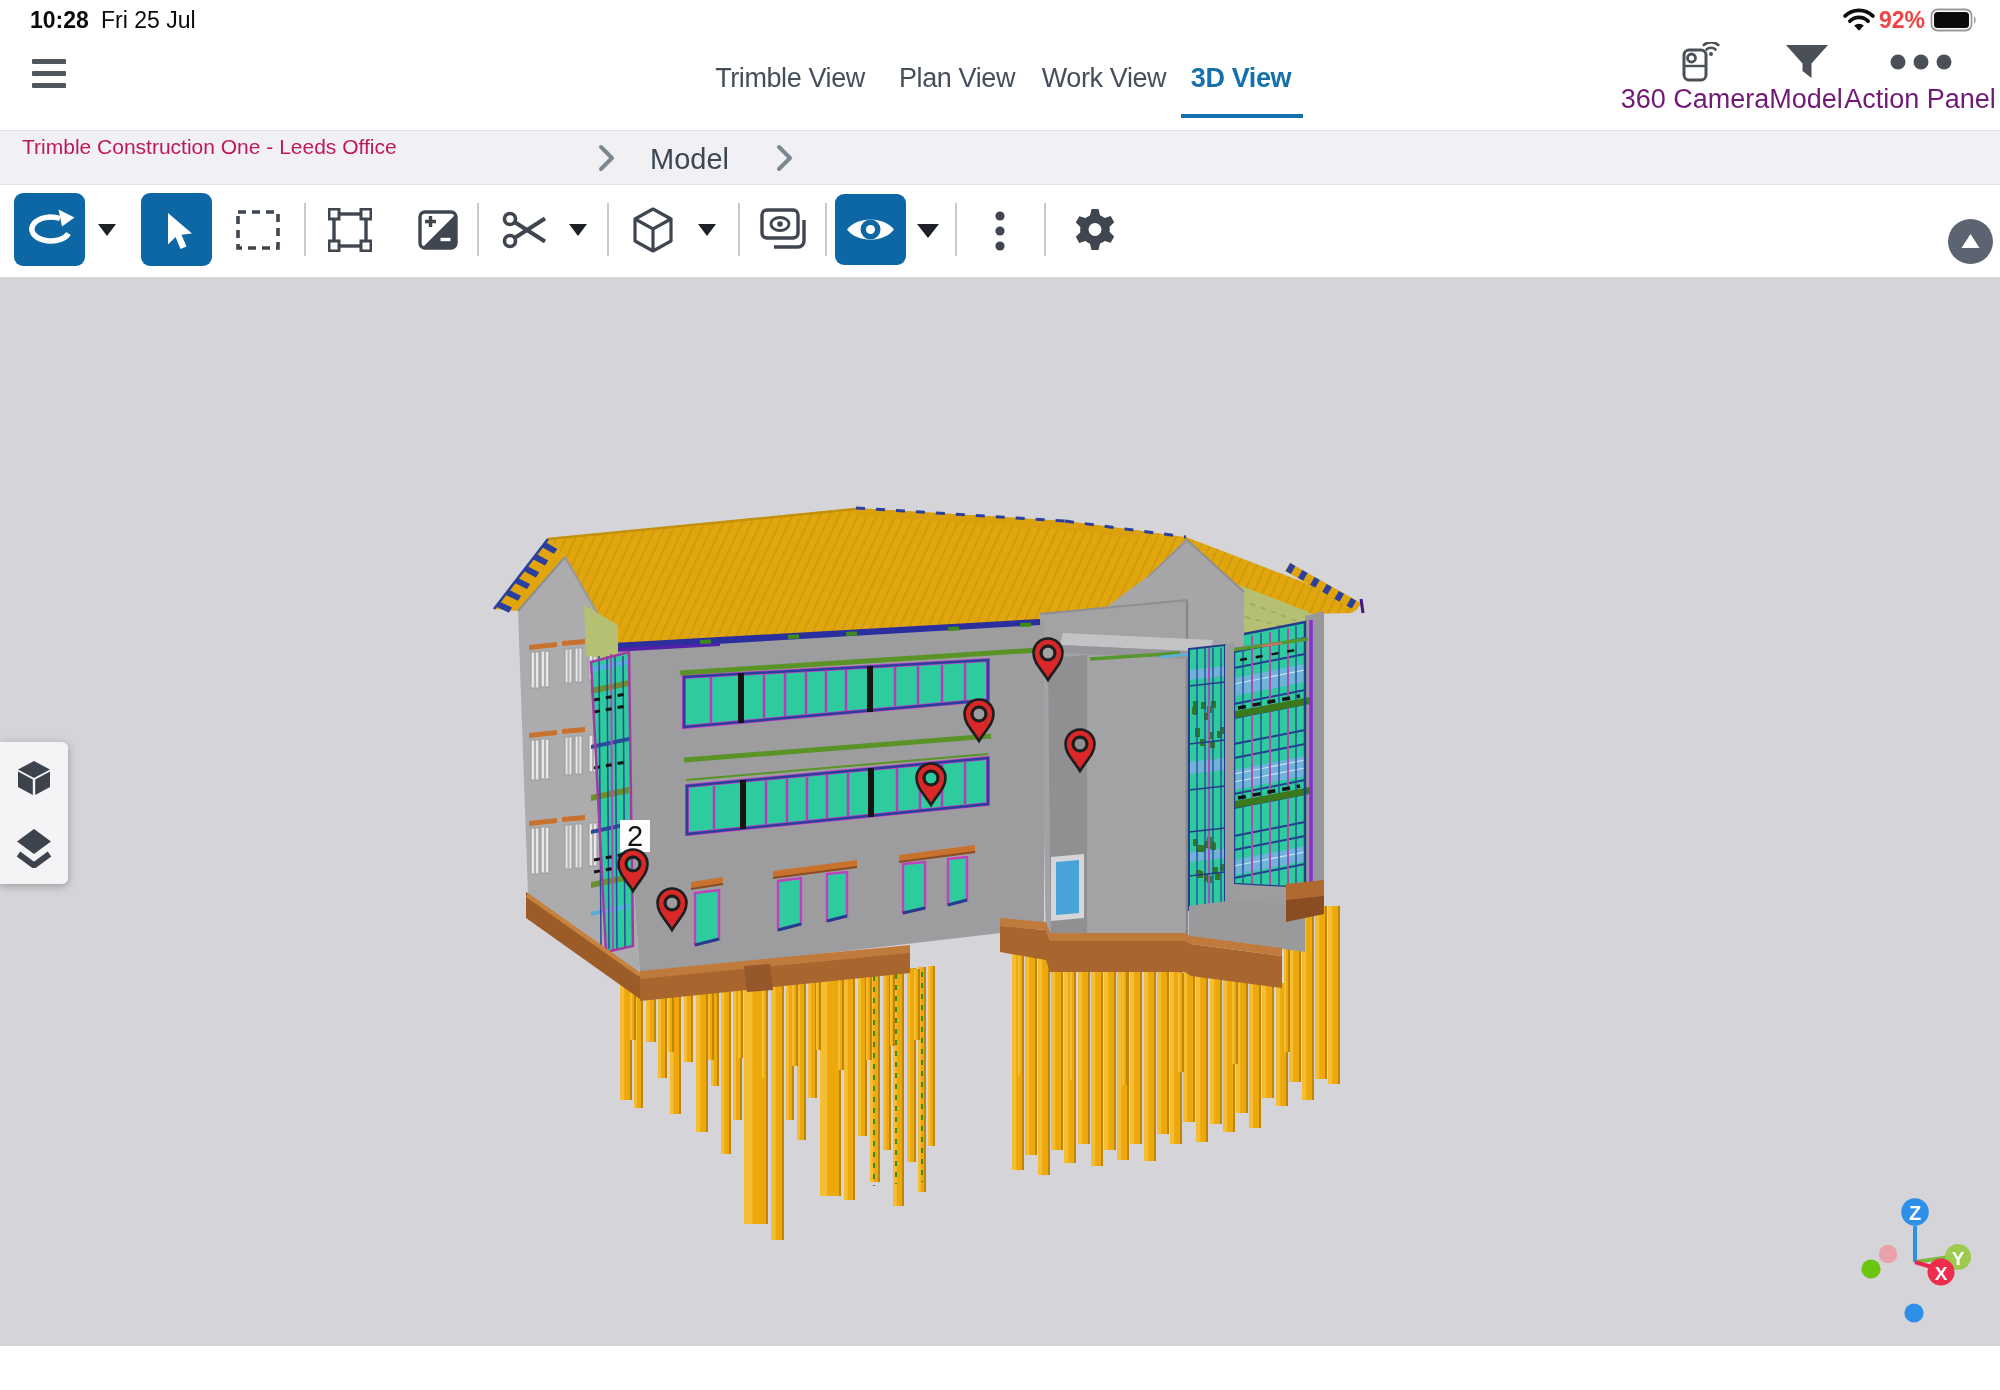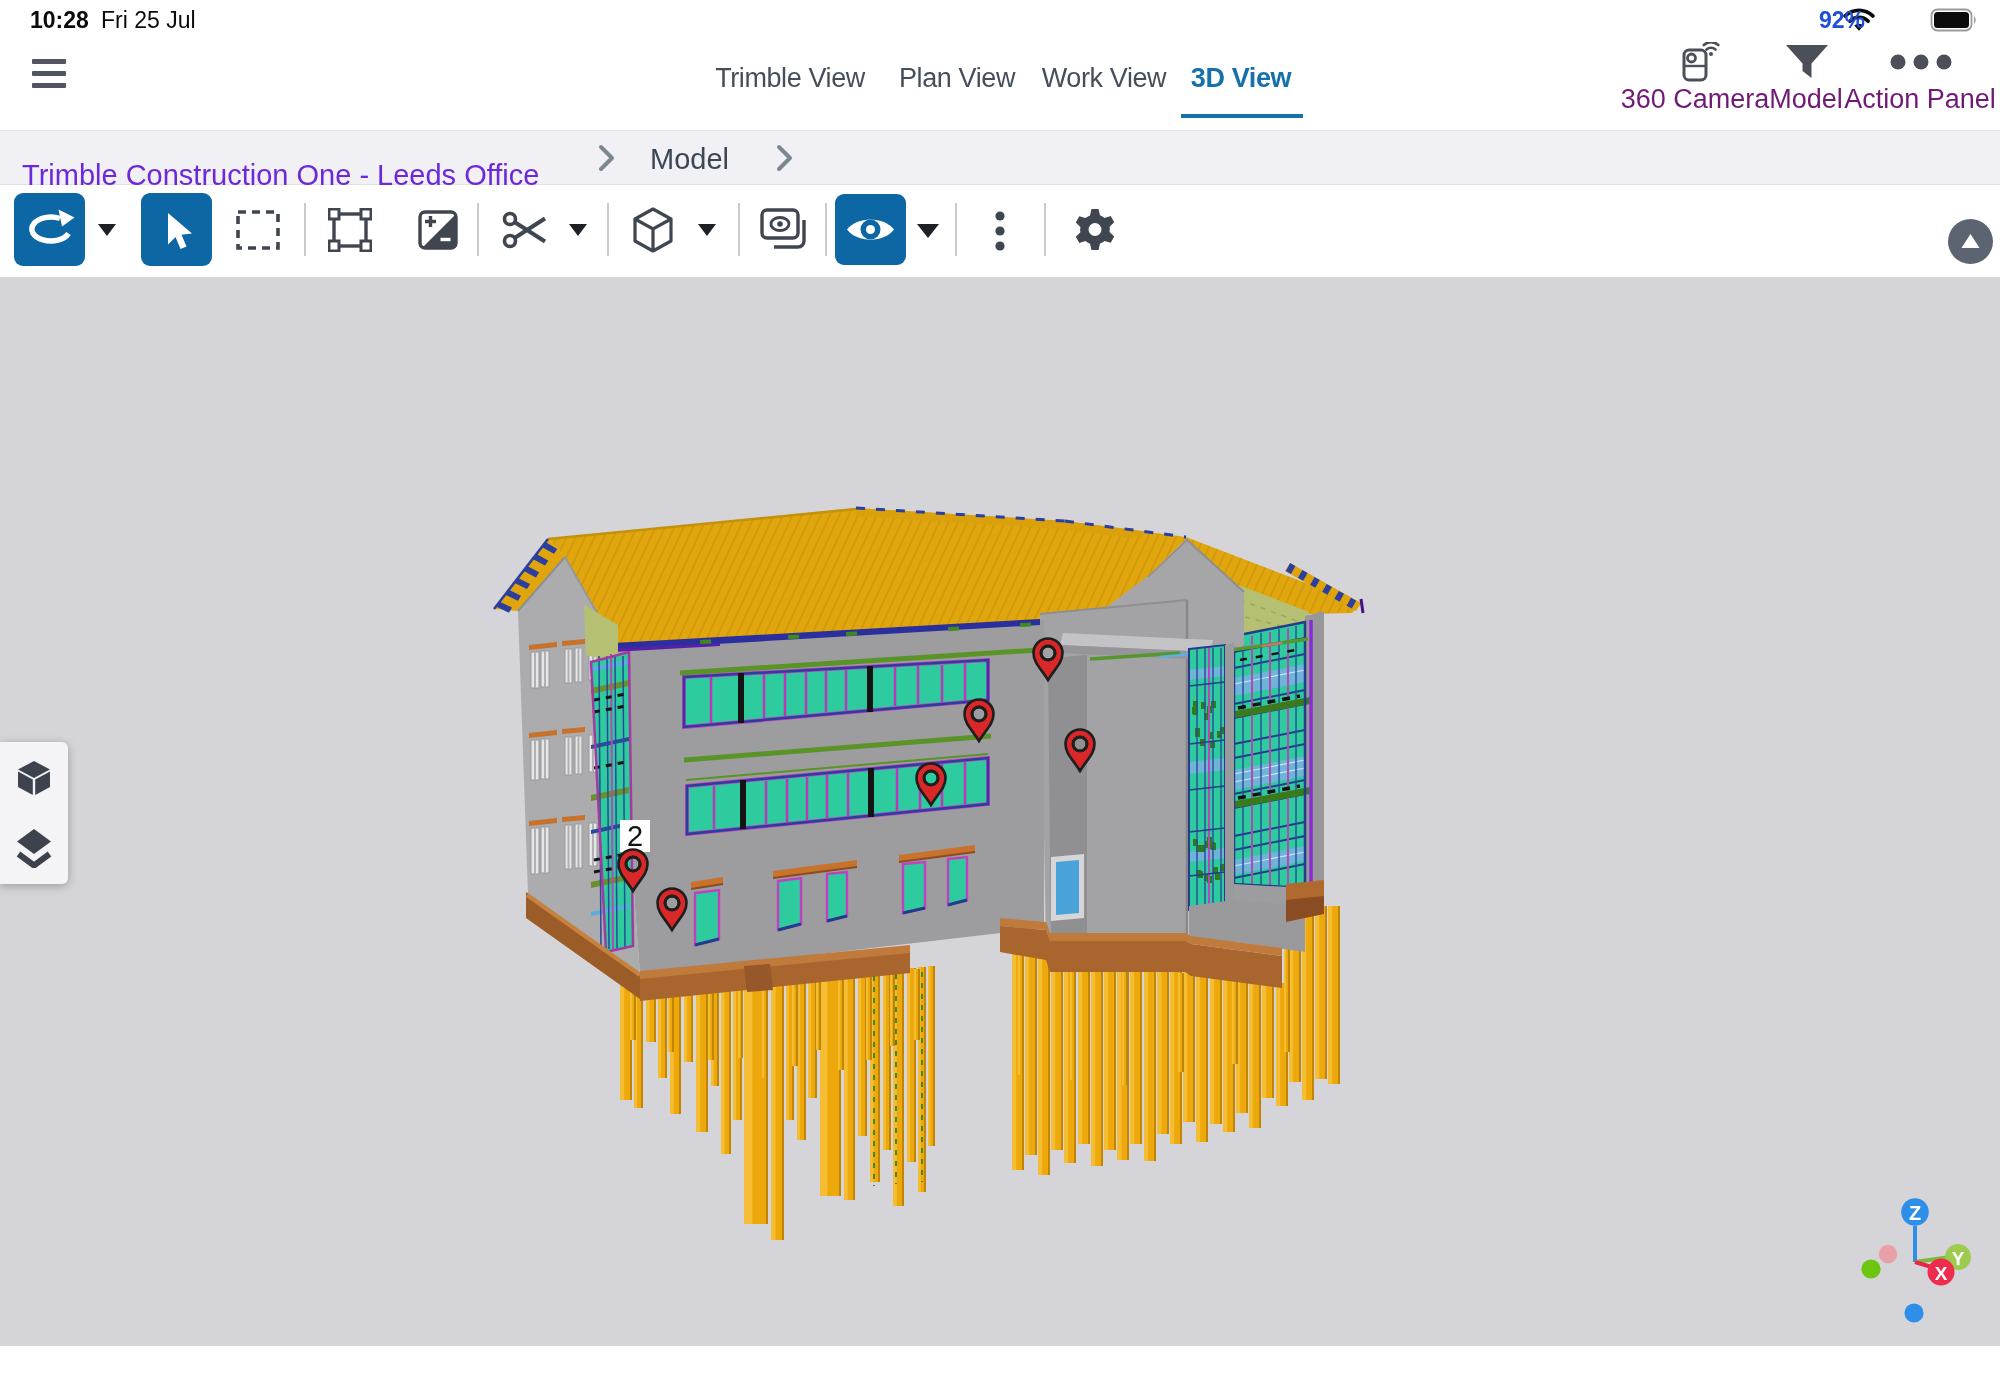--- a/index.html
+++ b/index.html
@@ -18,21 +18,21 @@
 <body>
 <div id="statusnav">
   <div class="abs" style="left:30px;top:7px;font-size:23px;font-weight:700;color:#0b0b0c">10:28</div>
   <div class="abs" style="left:101px;top:7px;font-size:23px;font-weight:400;color:#0b0b0c">Fri 25 Jul</div>
 
   <svg class="abs" style="left:1843px;top:8px" width="32" height="26" viewBox="0 0 38 30">
     <path d="M19 26.5 L13.3 20.4 a8.3 8.3 0 0 1 11.4 0 Z" fill="#0b0b0c"></path>
     <path d="M8.2 15.2 a15.3 15.3 0 0 1 21.6 0" fill="none" stroke="#0b0b0c" stroke-width="4.4" stroke-linecap="round"></path>
     <path d="M2.6 9 a23.5 23.5 0 0 1 32.8 0" fill="none" stroke="#0b0b0c" stroke-width="4.4" stroke-linecap="round"></path>
   </svg>
-  <div class="abs" style="left:1819px;top:7px;font-size:23px;font-weight:600;color:#1d4ed8">92%</div>
+  <div class="abs" style="left:1879px;top:7px;font-size:23px;font-weight:600;color:#ef4444">92%</div>
 
   <svg class="abs" style="left:1930px;top:8px" width="48" height="25" viewBox="0 0 48 25">
     <rect x="1.5" y="1.5" width="40" height="21" rx="6" fill="none" stroke="#9a9a9e" stroke-width="1.8"></rect>
     <rect x="4" y="4" width="35" height="16" rx="3.5" fill="#0b0b0c"></rect>
     <path d="M44 8 a5.5 5.5 0 0 1 0 8 Z" fill="#9a9a9e"></path>
   </svg>
 
   <div class="abs" style="left:32px;top:59px;width:34px;height:5px;background:#50555e;border-radius:1px"></div>
   <div class="abs" style="left:32px;top:71px;width:34px;height:5px;background:#50555e;border-radius:1px"></div>
   <div class="abs" style="left:32px;top:83px;width:34px;height:5px;background:#50555e;border-radius:1px"></div>
@@ -60,21 +60,21 @@
 
   <svg class="abs" style="left:1888px;top:53px" width="68" height="18" viewBox="0 0 68 18">
     <circle cx="10" cy="9" r="7.5" fill="#4a4f58"></circle>
       <circle cx="33" cy="9" r="7.5" fill="#4a4f58"></circle>
       <circle cx="56" cy="9" r="7.5" fill="#4a4f58"></circle>
   </svg>
   <div class="albl" style="left:1920px;transform:translateX(-50%)">Action Panel</div>
 </div>
 
 <div id="crumb">
-  <div class="abs" style="left:22px;top:28px;font-size:29px;color:#6d28d9">Trimble Construction One - Leeds Office</div>
+  <div class="abs" style="left:22px;top:4px;font-size:21px;color:#be185d">Trimble Construction One - Leeds Office</div>
   <svg class="abs" style="left:595px;top:13px" width="22" height="28" viewBox="0 0 22 28">
       <path d="M6 3 L17 14 L6 25" fill="none" stroke="#7d8790" stroke-width="4" stroke-linecap="round" stroke-linejoin="round"></path>
     </svg>
   <div class="abs" style="left:650px;top:12px;font-size:29px;color:#3b4754">Model</div>
   <svg class="abs" style="left:773px;top:13px" width="22" height="28" viewBox="0 0 22 28">
       <path d="M6 3 L17 14 L6 25" fill="none" stroke="#7d8790" stroke-width="4" stroke-linecap="round" stroke-linejoin="round"></path>
     </svg>
 </div>
 
 <div id="toolbar">

